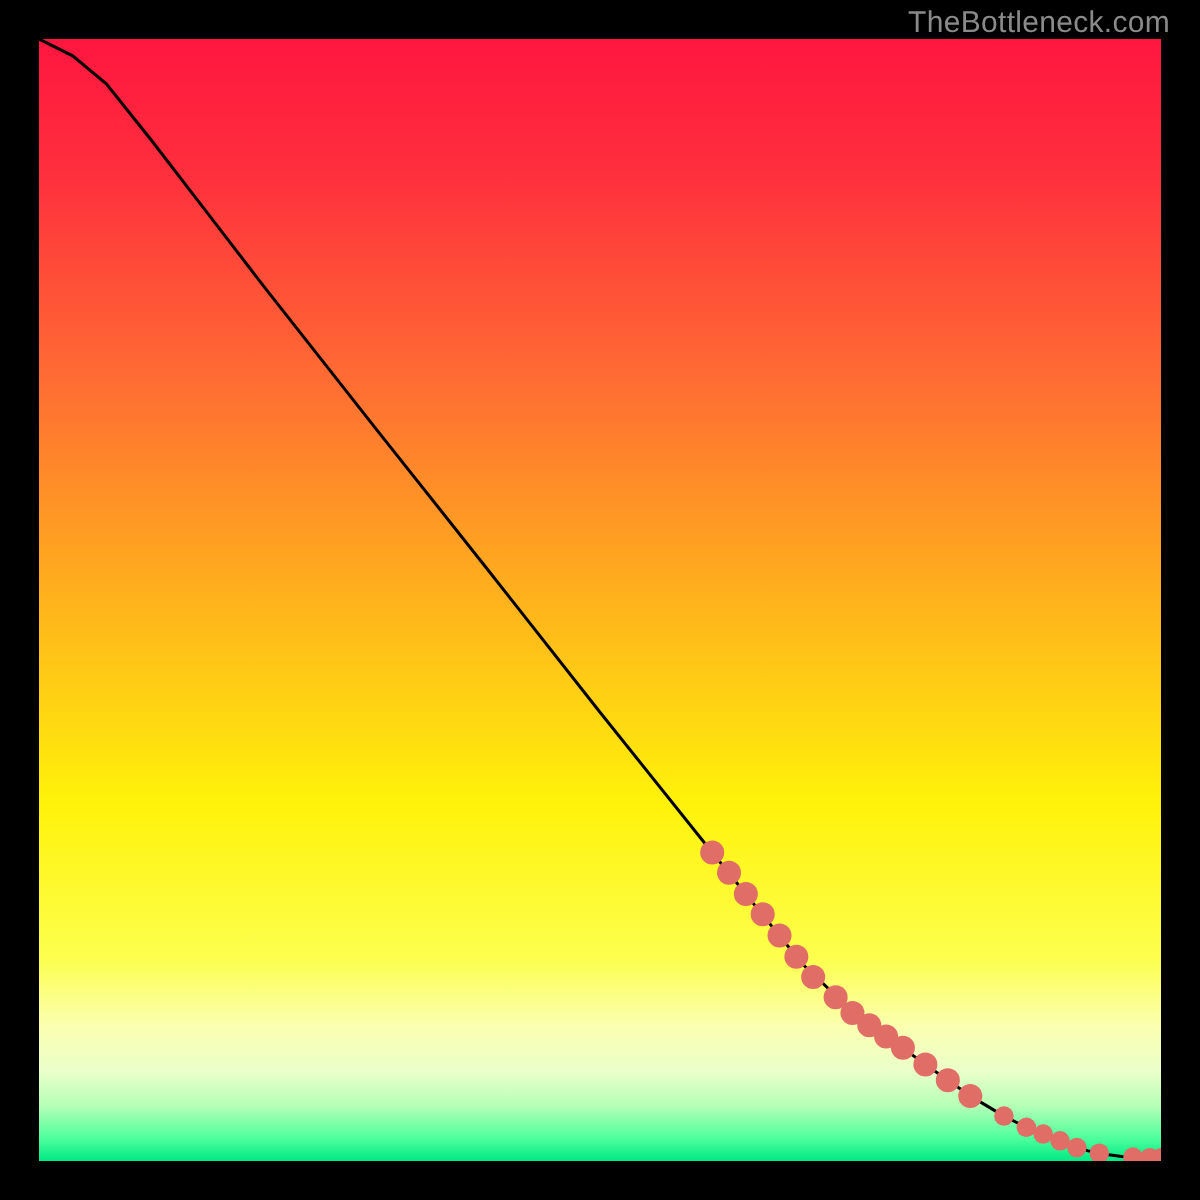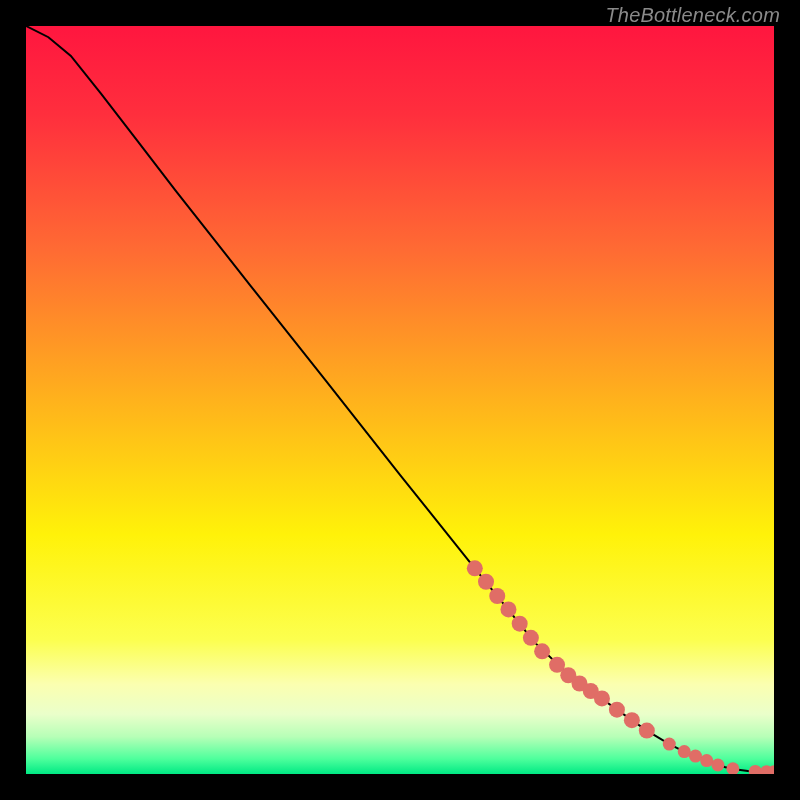--- a/index.html
+++ b/index.html
@@ -9,21 +9,20 @@
     height: 800px;
     background: #000;
     overflow: hidden;
     font-family: Arial, Helvetica, sans-serif;
   }
   .stage {
     position: relative;
     width: 800px;
     height: 800px;
     background: #000;
-    font-style: italic;
   }
   .plot {
     position: absolute;
     left: 26px;
     top: 26px;
     width: 748px;
     height: 748px;
     overflow: hidden;
   }
   .bg-gradient {

